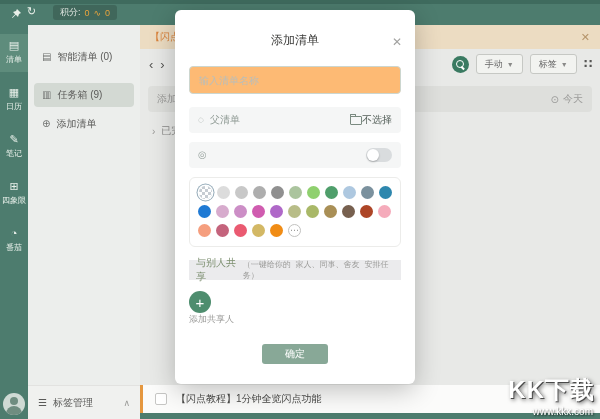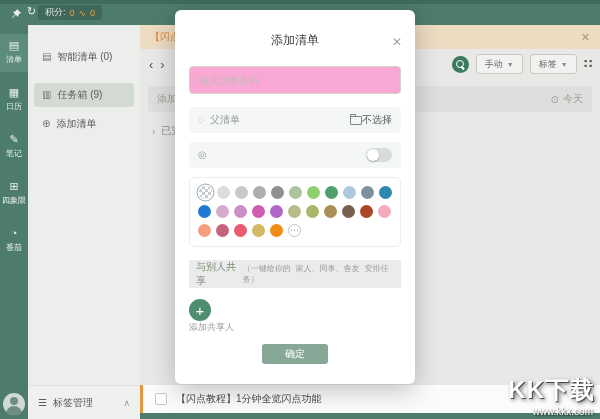--- a/index.html
+++ b/index.html
@@ -4,21 +4,21 @@
 <style>
   html,body{margin:0;padding:0;background:#222;}
   .app{position:relative;width:600px;height:419px;background:#4d7c6e;overflow:hidden;
        font-family:"Liberation Sans","DejaVu Sans",sans-serif;-webkit-font-smoothing:antialiased;}
 
   
   .titlebar{position:absolute;top:0;left:0;right:0;height:25px;background:#4d7c6e;}
   .titlebar-strip{position:absolute;top:0;left:0;right:0;height:4px;background:#3f6b5e;}
   .pin-ic{position:absolute;left:10px;top:8px;width:12px;height:12px;color:#e9efe9;}
   .refresh-ic{position:absolute;left:27px;top:5px;font-size:11px;color:#e9efe9;}
-  .points{position:absolute;left:38px;top:5px;height:15px;background:rgba(0,0,0,.17);
+  .points{position:absolute;left:53px;top:5px;height:15px;background:rgba(0,0,0,.17);
           border-radius:3px;display:flex;align-items:center;gap:4px;padding:0 7px;
           font-size:9px;color:#e2e8e3;}
   .points .val,.points .trend{color:#e9a43c;}
 
   
   .sidebar{position:absolute;left:0;top:25px;bottom:0;width:28px;background:#4d7c6e;}
   .nav-item{width:28px;padding:6px 0 7px;display:flex;flex-direction:column;align-items:center;gap:3px;
             color:#e7efe9;font-size:8px;margin-top:9px;}
   .nav-item .nico{font-size:11px;line-height:1;}
   .nav-item.active{background:#5e8c7c;}
@@ -66,39 +66,39 @@
   .checkbox{width:10px;height:10px;border:1px solid #c6c6c4;border-radius:2px;background:#fff;flex:none;}
   .task-text{font-size:10px;color:#4a4a48;}
 
   
   .modal{position:absolute;left:175px;top:10px;width:240px;height:374px;background:#fff;border-radius:6px;
          box-shadow:0 6px 26px rgba(0,0,0,.24);z-index:10;}
   .m-title{text-align:center;margin-top:22px;font-size:12px;color:#3a3a38;}
   .m-close{position:absolute;top:26px;right:13px;font-size:12px;color:#a2a2a0;line-height:1;}
   .m-body{padding:0 14px;}
   .m-input{margin-top:17px;width:100%;height:28px;box-sizing:border-box;border:1px solid #ccd6cf;border-radius:4px;
-           padding:0 9px;font-size:10px;color:#333;outline:none;font-family:inherit;background:#f9a8d4;}
+           padding:0 9px;font-size:10px;color:#333;outline:none;font-family:inherit;background:#fdba74;}
   .m-input::placeholder{color:#b9beba;}
   .m-row{margin-top:9px;height:26px;background:#f5f6f6;border-radius:4px;display:flex;align-items:center;
          gap:6px;padding:0 9px;font-size:10px;color:#8f9a94;}
   .m-row.first{margin-top:13px;}
   .row-ic{font-size:10px;color:#9aa5a0;line-height:1;}
   .m-right{margin-left:auto;display:flex;align-items:center;gap:0;color:#55605a;}
   .folder-ic{width:10px;height:7px;border:1px solid #7a8a80;border-radius:1px;position:relative;margin-top:1px;}
   .folder-ic::before{content:"";position:absolute;left:-1px;top:-3px;width:4px;height:2px;border:1px solid #7a8a80;border-bottom:none;border-radius:1px 1px 0 0;}
   .switch{margin-left:auto;width:26px;height:14px;border-radius:7px;background:#d9dcde;position:relative;}
   .switch::after{content:"";position:absolute;left:1px;top:1px;width:12px;height:12px;border-radius:50%;background:#fff;box-shadow:0 1px 2px rgba(0,0,0,.25);}
   .palette{margin-top:9px;border:1px solid #ececea;border-radius:6px;padding:8px 8px 9px;}
   .pal-row{display:flex;gap:5px;margin-top:6px;}
   .pal-row:first-child{margin-top:0;}
   .dot{width:13px;height:13px;border-radius:50%;flex:none;box-sizing:border-box;}
   .dot.checker{background:repeating-conic-gradient(#c6ccd2 0 25%,#ffffff 0 50%) 0 0/6px 6px;
                box-shadow:0 0 0 1.5px #fff,0 0 0 2.5px #94aab8;margin-left:1px;}
   .dot.more{border:1px solid #c2c2c0;background:#fff;color:#9a9a98;font-size:9px;line-height:11px;text-align:center;}
-  .share-head{margin-top:13px;height:28px;background:#ebebed;display:flex;align-items:center;padding:0 7px;}
+  .share-head{margin-top:13px;height:20px;background:#ebebed;display:flex;align-items:center;padding:0 7px;}
   .share-title{font-size:10px;color:#7b8e6e;}
   .share-hint{margin-left:auto;font-size:8px;color:#9c9c9a;font-family:Liberation Mono, monospace;}
   .add-person{margin-top:11px;width:22px;height:22px;border-radius:50%;background:#4e8d6e;color:#fff;
               font-size:15px;line-height:1;display:flex;align-items:center;justify-content:center;}
   .add-person-label{font-size:9px;color:#9a9a98;}
   .confirm{position:absolute;left:50%;transform:translateX(-50%);bottom:20px;width:66px;height:20px;
            background:#88a897;border:none;border-radius:3px;color:#fff;font-size:10px;font-family:inherit;}
 
   
   .wm-title{position:absolute;right:5px;bottom:13px;z-index:40;font-size:24px;font-weight:bold;color:#fff;

